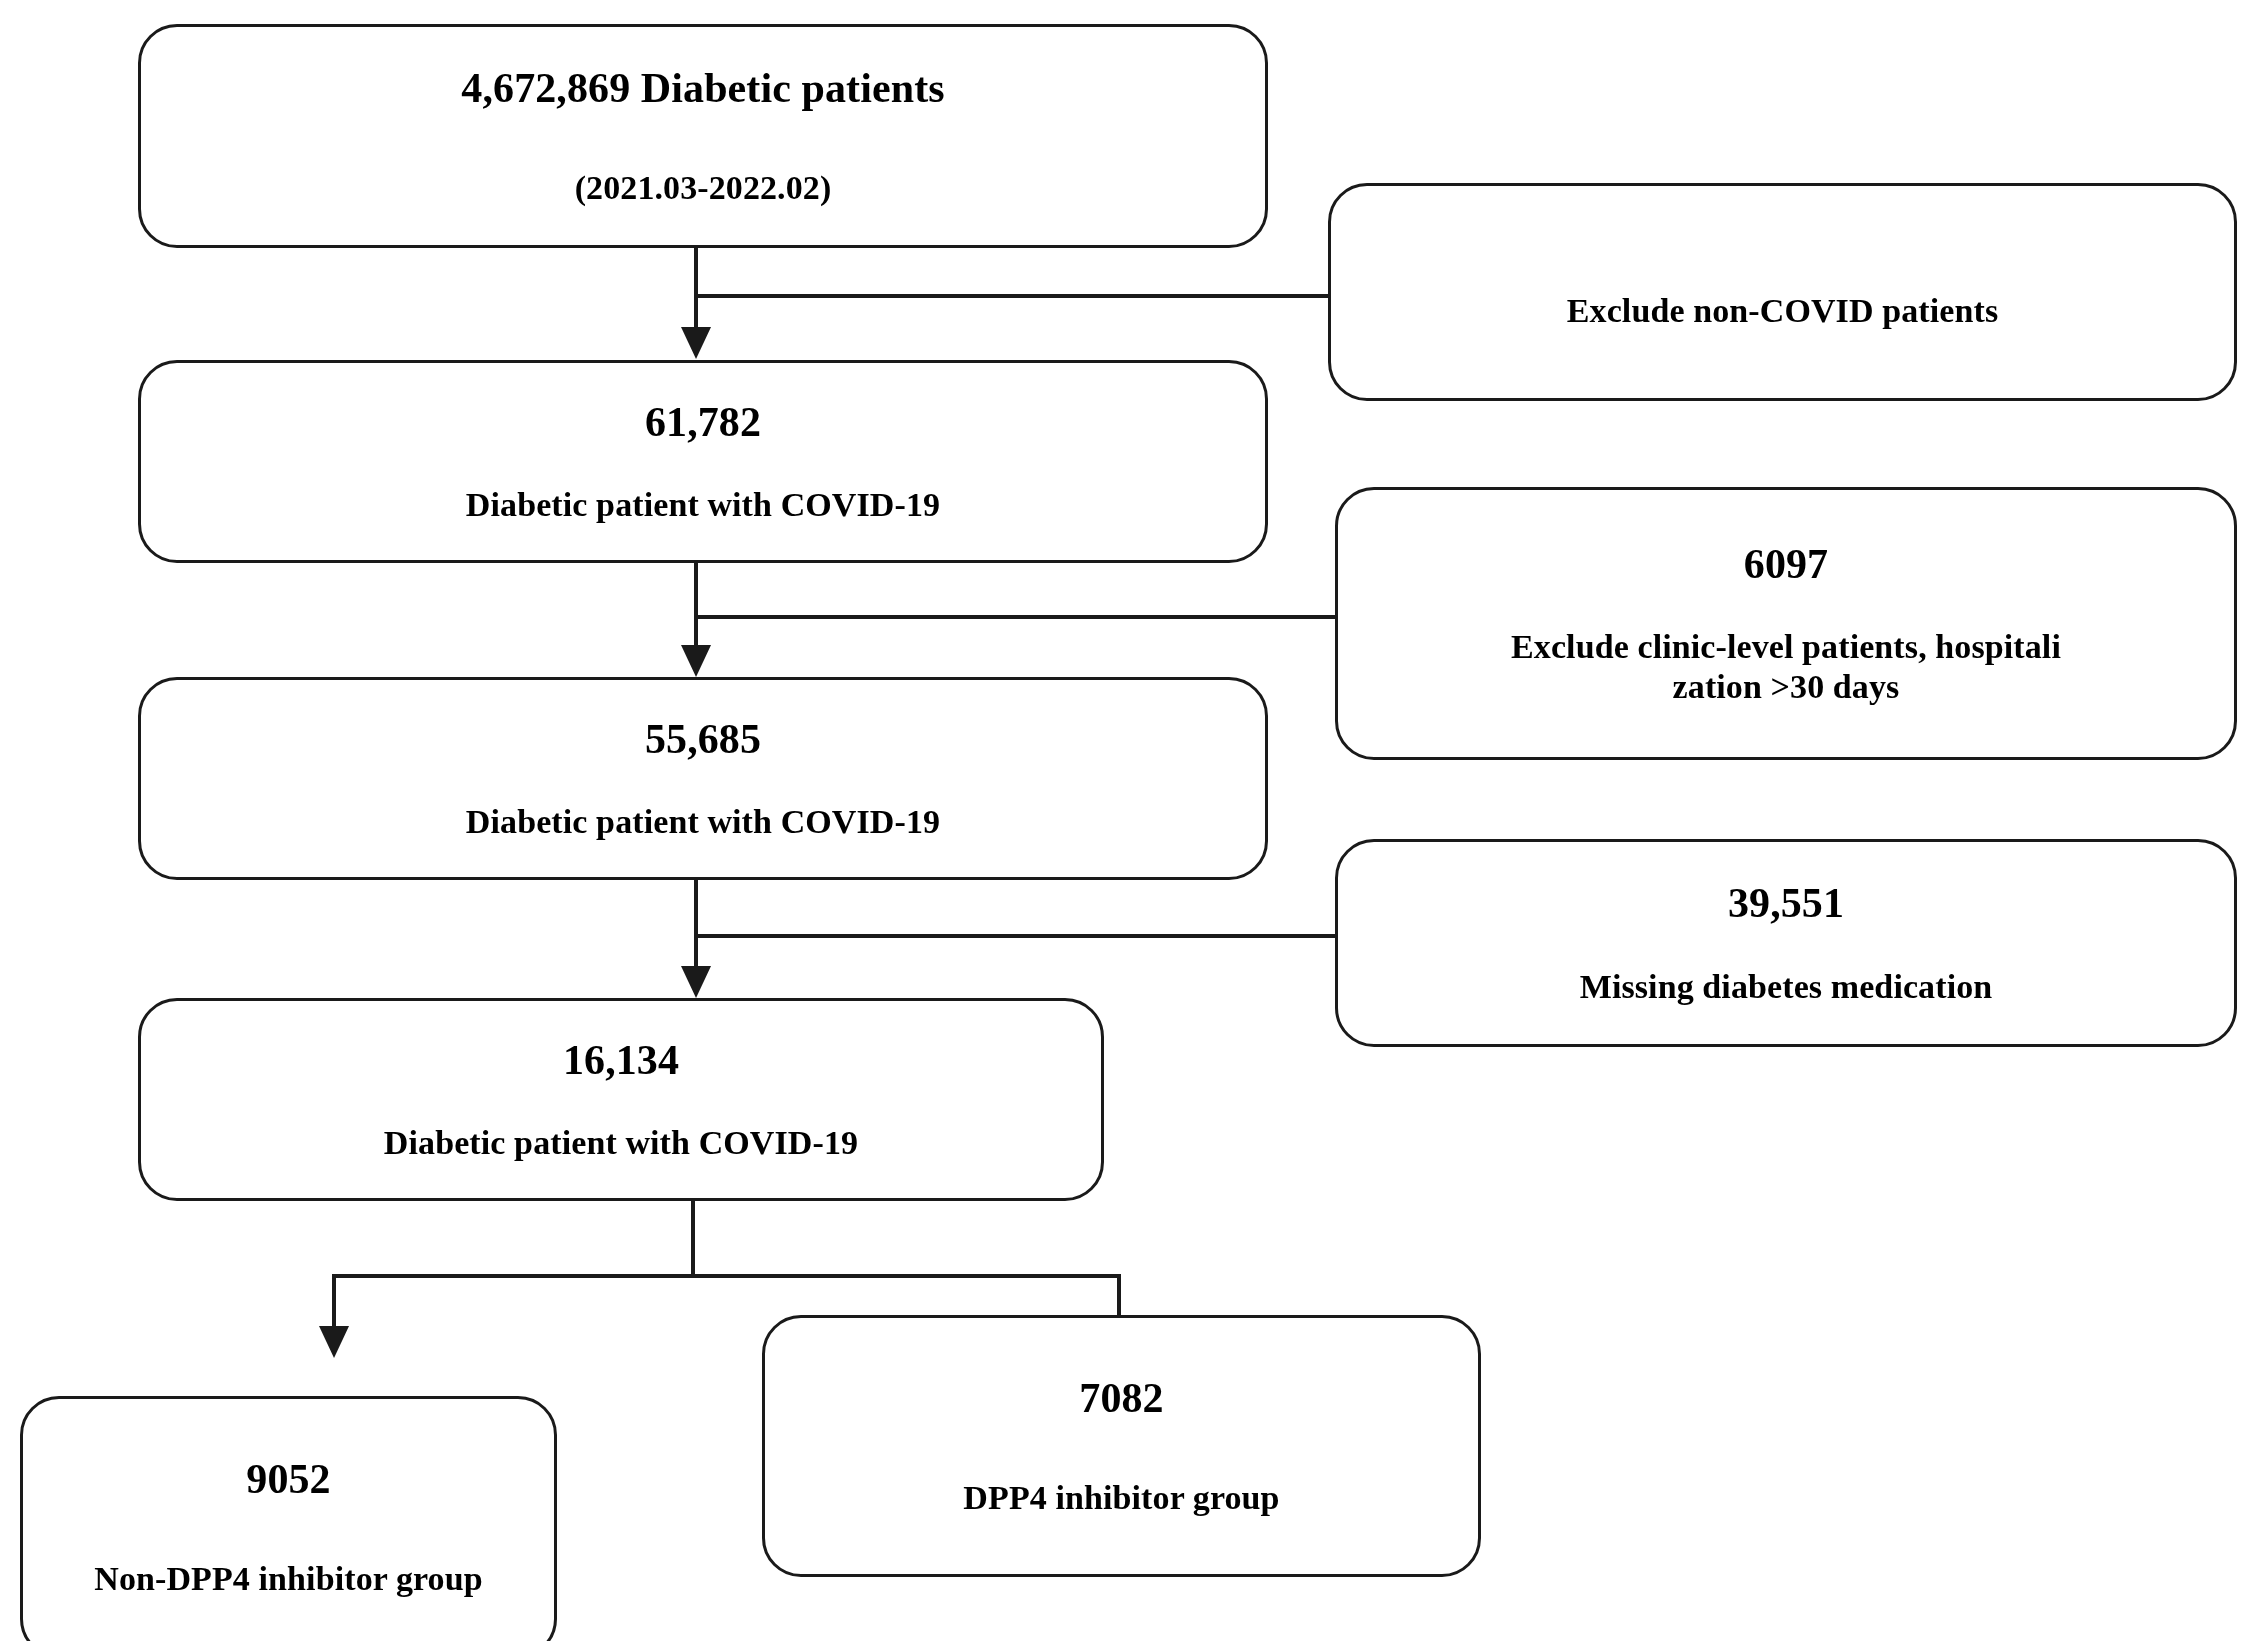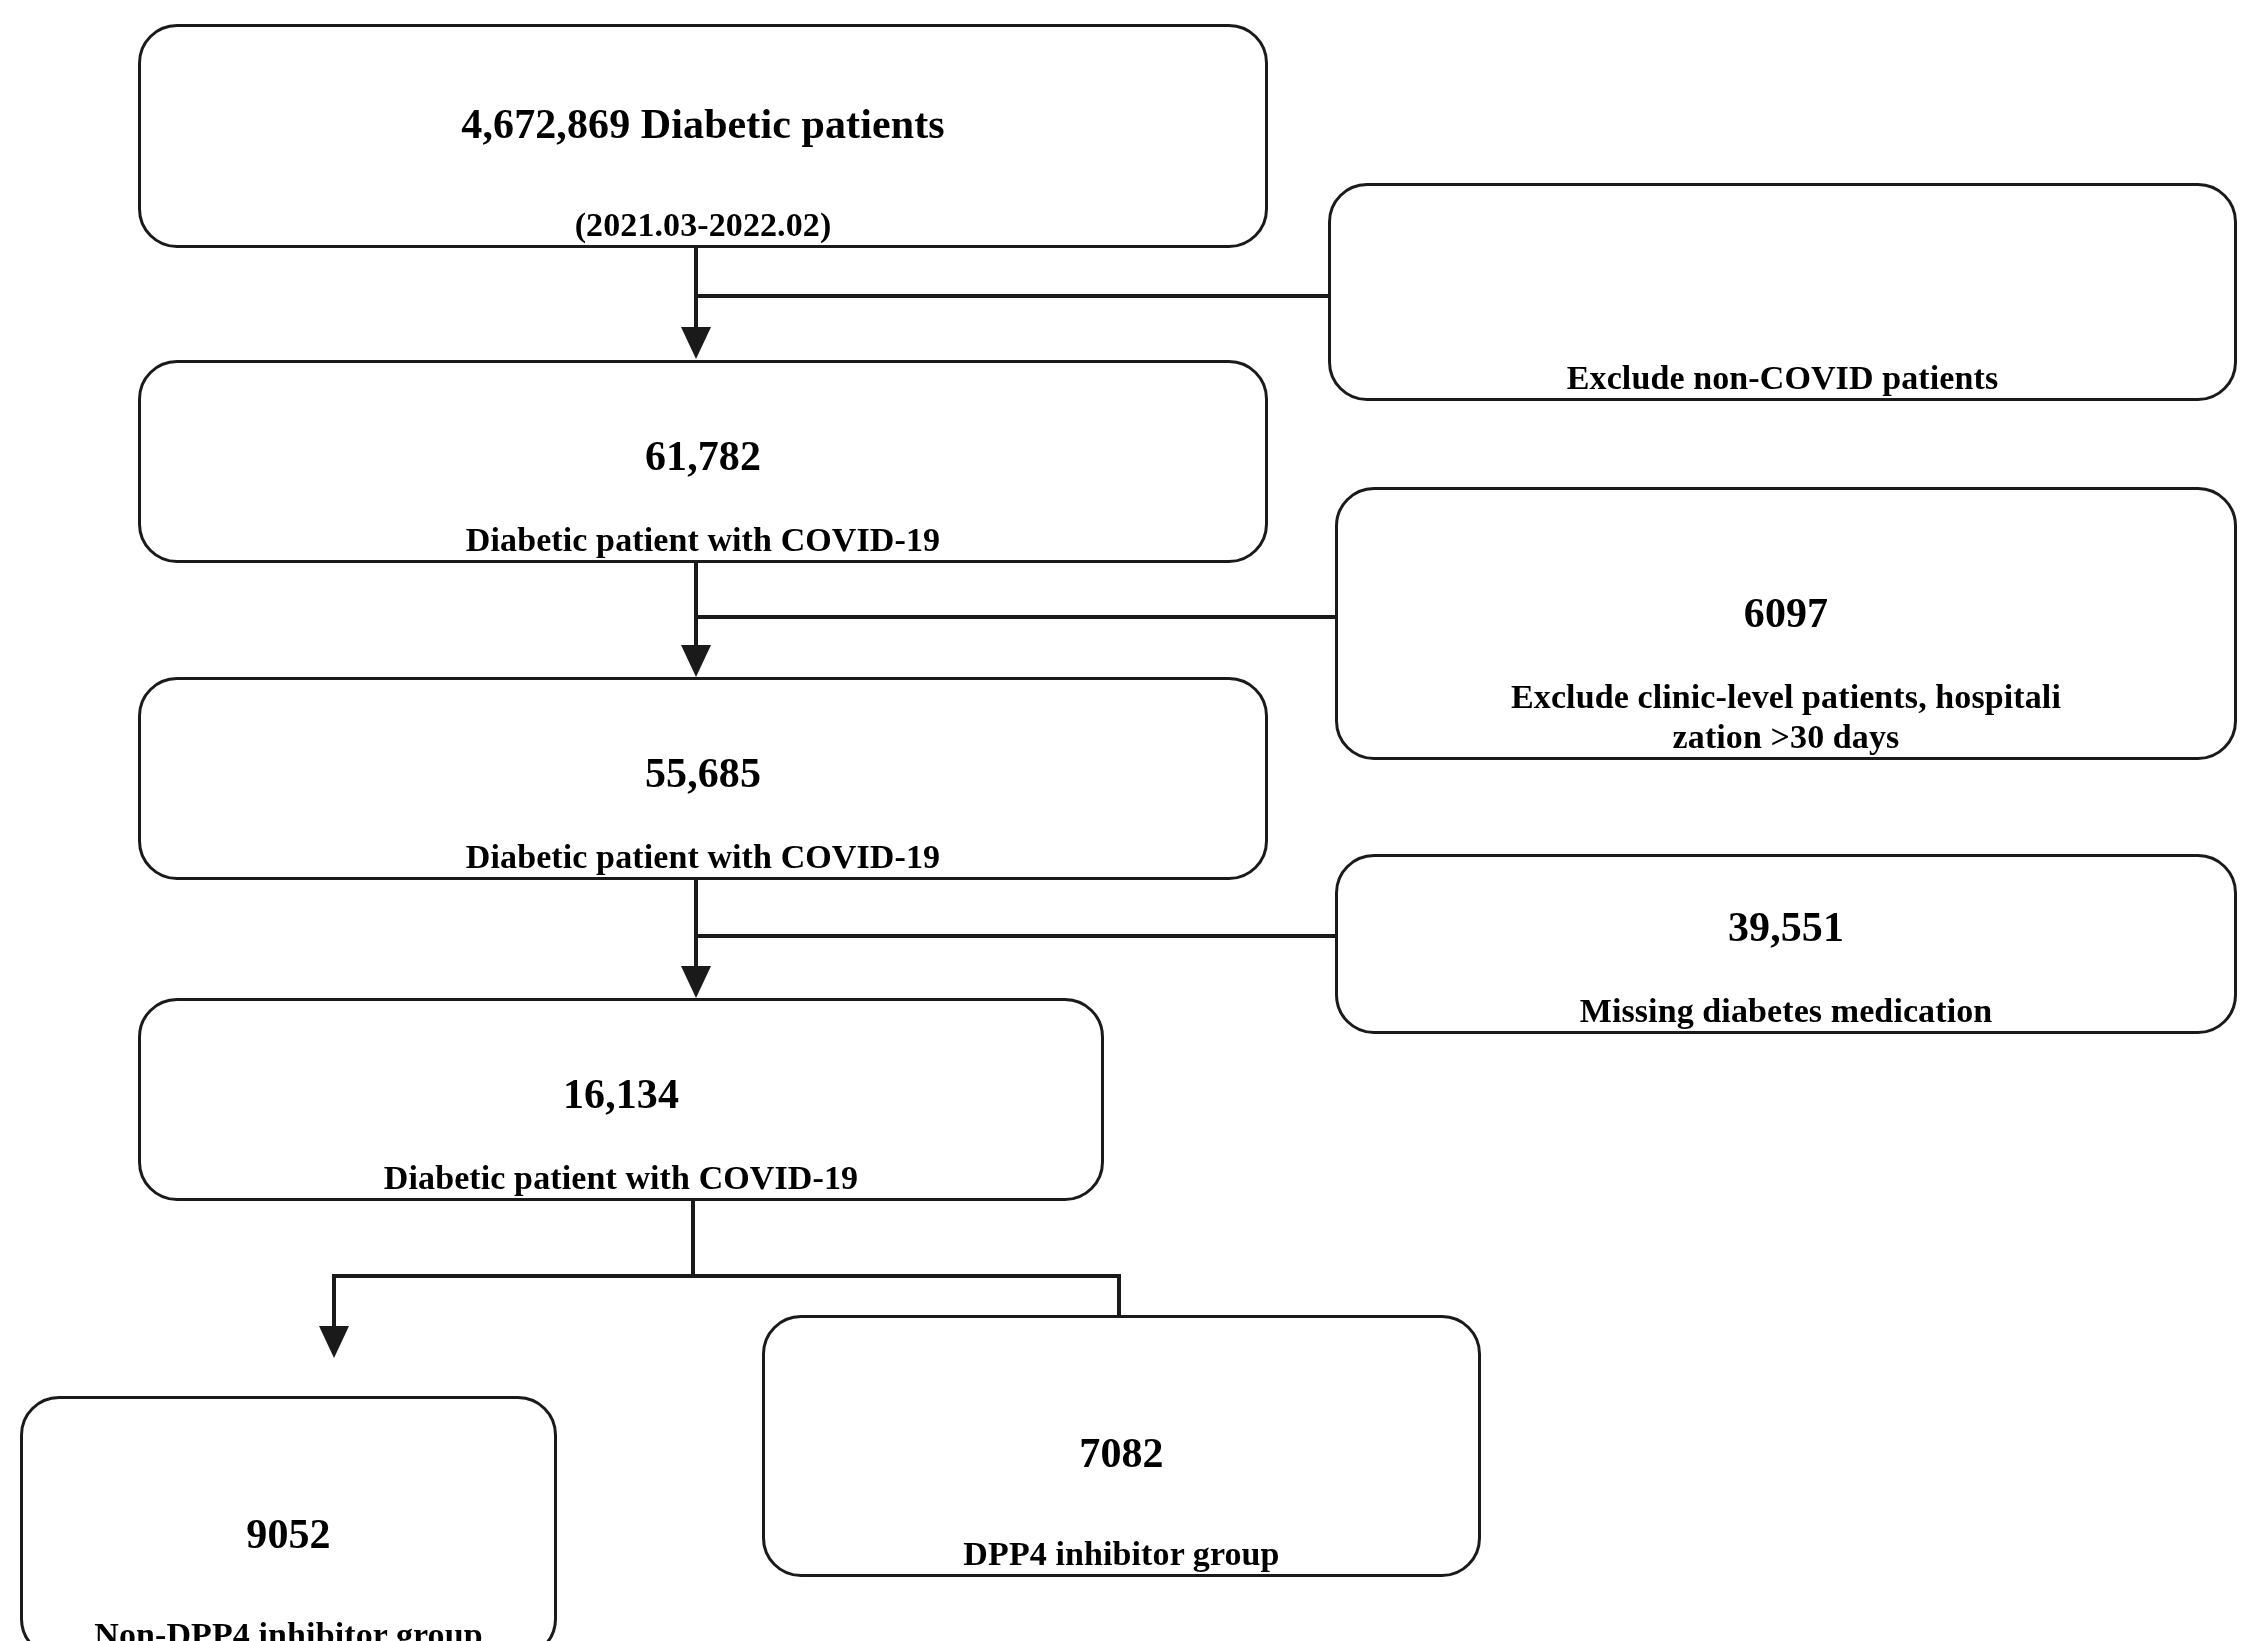--- a/index.html
+++ b/index.html
@@ -20,21 +20,21 @@
   }
   .node {
     position: absolute;
     box-sizing: border-box;
     background: #ffffff;
     border: 3.5px solid #1a1a1a;
     border-radius: 39px;
     display: flex;
     flex-direction: column;
     align-items: center;
-    justify-content: flex-end;
+    justify-content: center;
     text-align: center;
     color: #000000;
     font-weight: bold;
     z-index: 3;
   }
   .node .line {
     display: block;
     width: 100%;
     padding: 0 24px;
     box-sizing: border-box;
@@ -108,21 +108,21 @@
     <span class="line label">Exclude non-COVID patients</span>
   </div>
 
   <div class="node" style="left:1335px; top:487px; width:902px; height:273px;">
     <span class="line count">6097</span>
     <span class="gap-2"></span>
     <span class="line label">Exclude clinic-level patients, hospitali</span>
     <span class="line label">zation &gt;30 days</span>
   </div>
 
-  <div class="node" style="left:1335px; top:839px; width:902px; height:180px;margin-top:15px;">
+  <div class="node" style="left:1335px; top:839px; width:902px; height:208px;">
     <span class="line count">39,551</span>
     <span class="gap-2"></span>
     <span class="line label">Missing diabetes medication</span>
   </div>
 
   <div class="node" style="left:20px; top:1357px; width:537px; height:262px;margin-top:39px;">
     <span class="line count">9052</span>
     <span class="gap-1"></span>
     <span class="line label">Non-DPP4 inhibitor group</span>
   </div>

